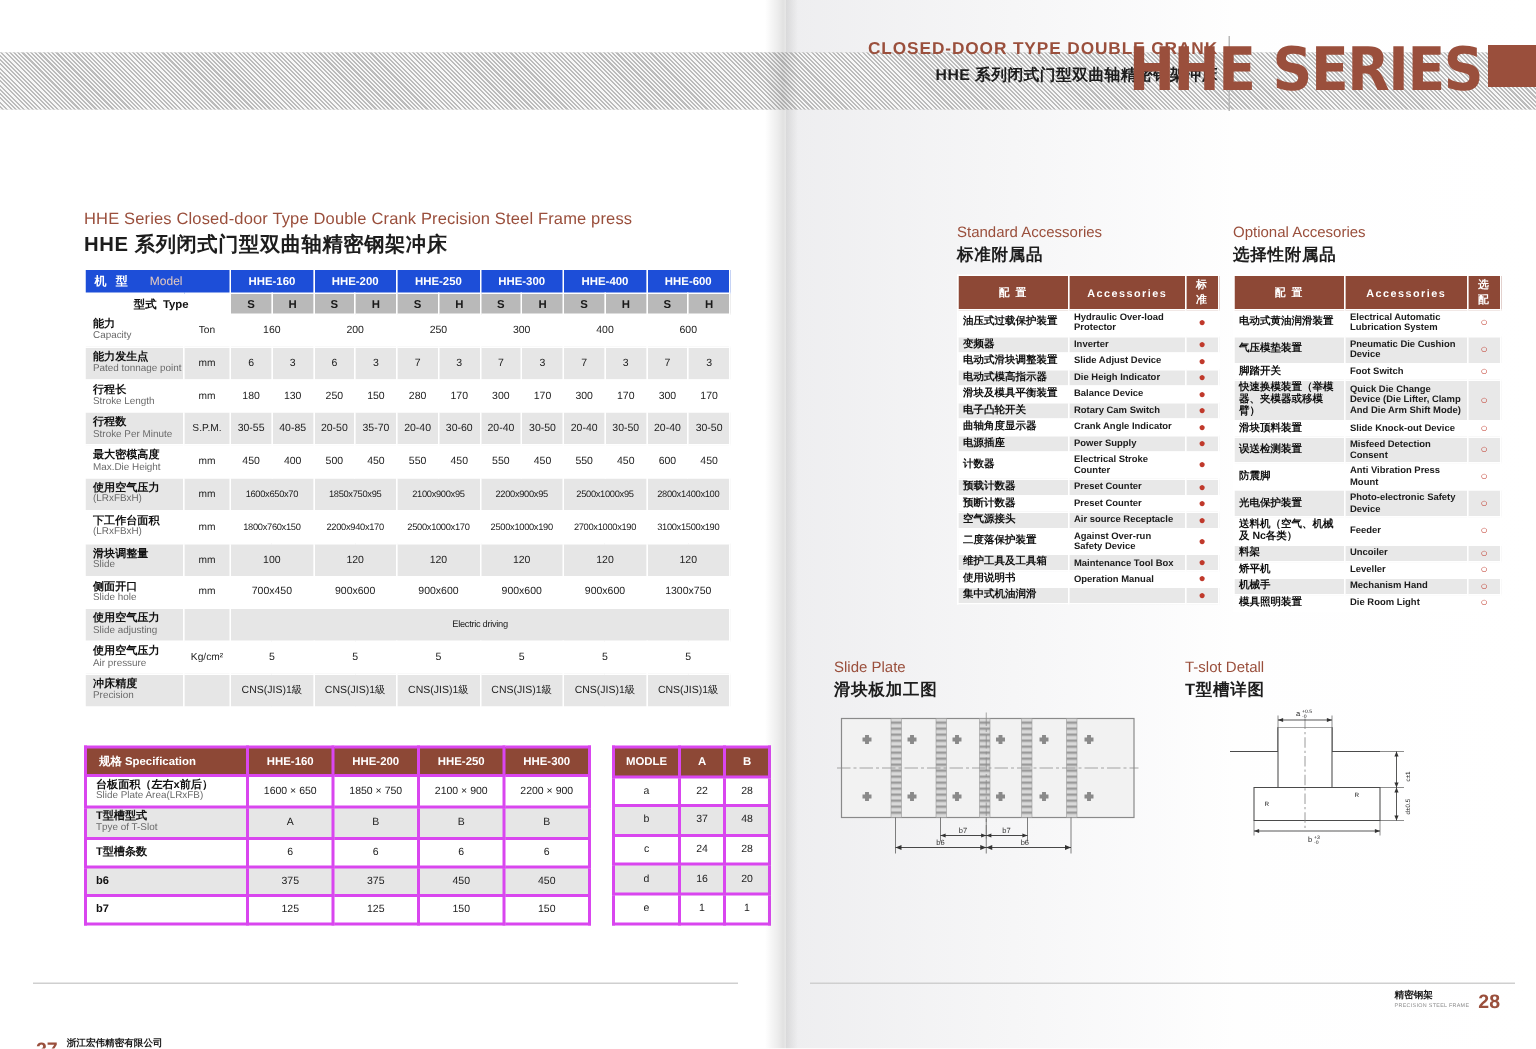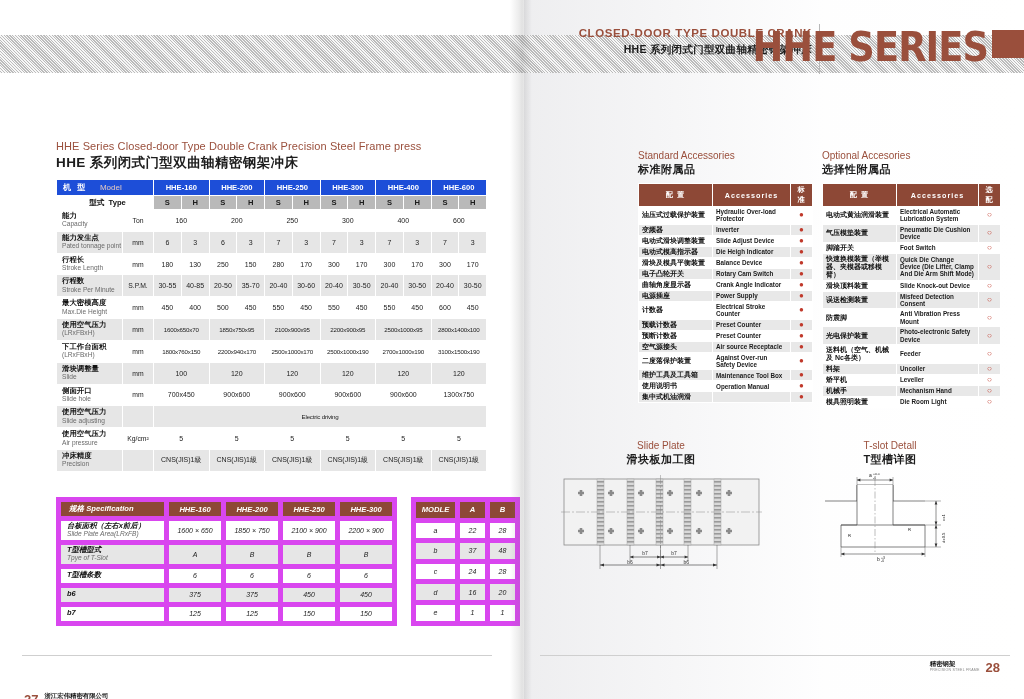--- a/index.html
+++ b/index.html
@@ -80,21 +80,21 @@
   .rl-en { font-size:6.6px; color:#6a6a6a; display:block; }
   .unit { width:31px; text-align:center; font-size:6.8px; color:#222; }
   .val { text-align:center; font-size:7px; color:#222; }
   .val.tiny { font-size:6.2px; letter-spacing:-.2px; }
   tr.bandA td { background:#ffffff; }
   tr.bandB td { background:#e6e6e6; }
   tr.r { height:19px; }
   
   .bl-wrap { position:absolute; left:56px; top:497px; z-index:2; display:flex; gap:14px; }
   table.spec2 { border-collapse:collapse; table-layout:fixed; }
-  table.spec2 td { border:5px solid #d946ef; height:19px;font-style:italic; }
+  table.spec2 td { border:2px solid #d946ef; height:19px; }
   .s2h { background:#8d4836; color:#fff; font-weight:bold; font-size:7.6px; text-align:center; }
   .s2h.left { text-align:left; padding-left:8px; }
   .s2lbl { padding-left:6px; line-height:8.4px; }
   .s2val { text-align:center; font-size:7px; color:#222; }
   
   .acc-col { position:absolute; top:150px; z-index:2; }
   .acc-std { left:638px; width:170px; }
   .acc-opt { left:822px; width:178px; }
   .acc-title-en { color:#9a4f3c; font-size:10px; margin:0 0 1px 0; }
   .acc-title-cn { color:#1d1d1d; font-size:11px; font-weight:bold; margin:0 0 6px 0; letter-spacing:.5px; }
@@ -102,21 +102,21 @@
   table.acc td { border:1px solid #fff; padding:1px 3px; }
   .acc-h { background:#8d4836; color:#fff; font-weight:bold; font-size:7.2px; text-align:center; height:15px; letter-spacing:1px;}
   .acc-cn { font-size:7px; color:#111; font-weight:bold; line-height:8px; }
   .acc-en { font-size:6.3px; color:#1b1b1b; font-weight:bold; line-height:7.4px; }
   .acc-mark { text-align:center; font-size:8px; line-height:8px; }
   .dot-f { color:#c0392b; }
   .dot-o { color:#c0392b; }
   tr.aA td { background:#fff; }
   tr.aB td { background:#e8e8e8; }
   
-  .dia { position:absolute; z-index:2;text-align:center; }
+  .dia { position:absolute; z-index:2; }
   .dia-sp { left:556px; top:440px; width:210px; }
   .dia-ts { left:790px; top:440px; width:200px; }
   .dia-en { color:#9a4f3c; font-size:10px; margin:0 0 1px 0; }
   .dia-cn { color:#1d1d1d; font-size:11px; font-weight:bold; margin:0 0 6px 0; letter-spacing:.5px; }
   
   .foot-line { position:absolute; height:1px; background:#cfcfcf; z-index:2; }
   .fl-left { left:22px; top:655px; width:470px; }
   .fl-right { left:540px; top:655px; width:470px; }
   .foot-left { position:absolute; left:24px; top:692px; z-index:3; display:flex; align-items:flex-end; gap:6px;}
   .foot-right { position:absolute; right:24px; top:660px; z-index:3; display:flex; align-items:flex-end; gap:6px;}

